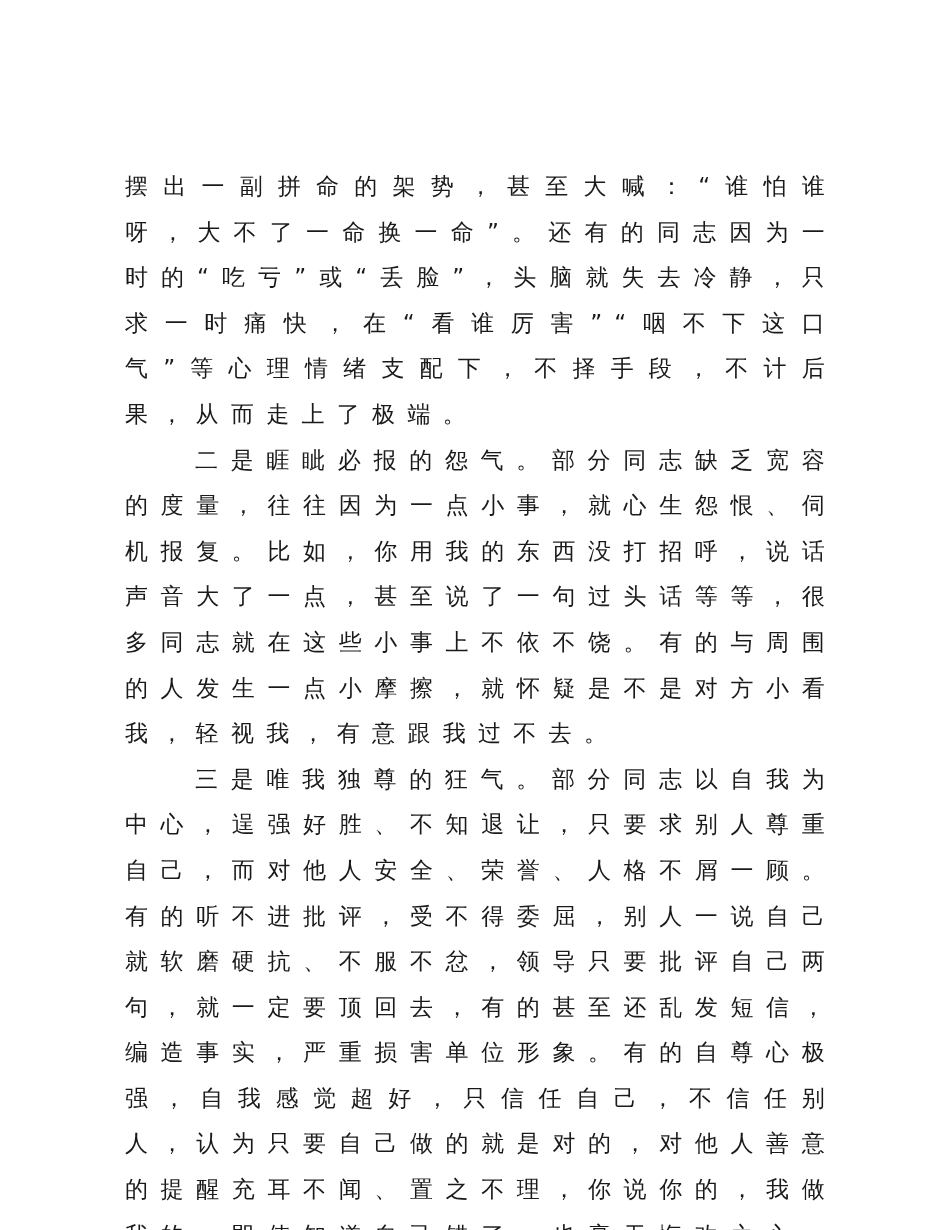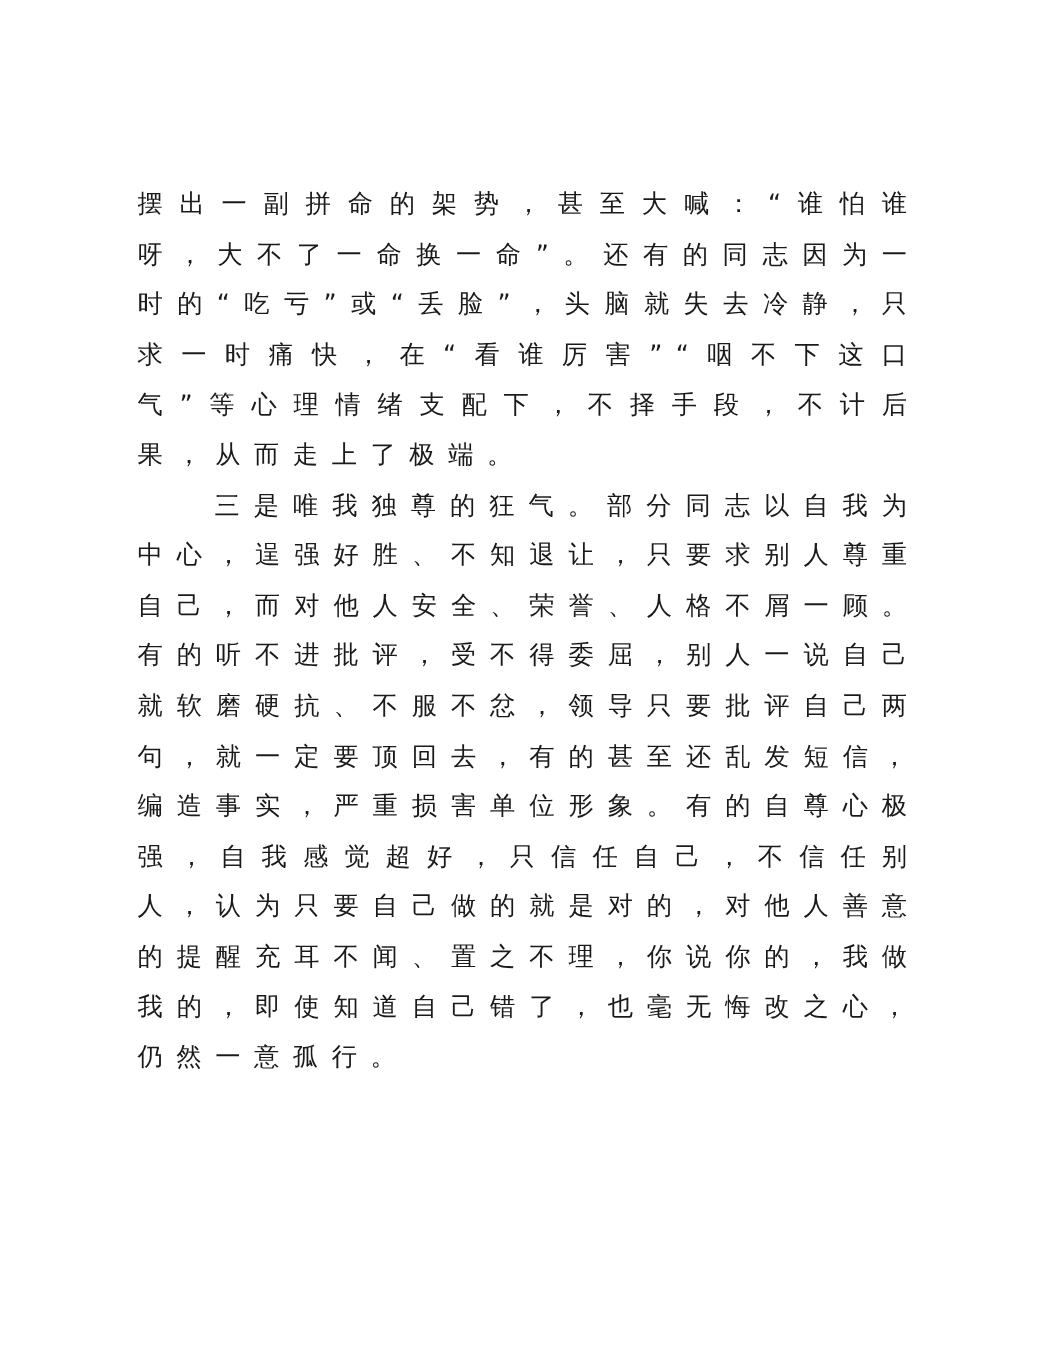--- a/index.html
+++ b/index.html
@@ -41,16 +41,17 @@
     .para.indent {
       text-indent: 70px;
     }
   </style>
 </head>
 <body>
 
 <div class="page">
   <div class="content">
     <p class="para">摆出一副拼命的架势，甚至大喊：“谁怕谁呀，大不了一命换一命”。还有的同志因为一时的“吃亏”或“丢脸”，头脑就失去冷静，只求一时痛快，在“看谁厉害”“咽不下这口气”等心理情绪支配下，不择手段，不计后果，从而走上了极端。</p>
+    <p class="para indent">二是睚眦必报的怨气。部分同志缺乏宽容的度量，往往因为一点小事，就心生怨恨、伺机报复。比如，你用我的东西没打招呼，说话声音大了一点，甚至说了一句过头话等等，很多同志就在这些小事上不依不饶。有的与周围的人发生一点小摩擦，就怀疑是不是对方小看我，轻视我，有意跟我过不去。</p>
     <p class="para indent">三是唯我独尊的狂气。部分同志以自我为中心，逞强好胜、不知退让，只要求别人尊重自己，而对他人安全、荣誉、人格不屑一顾。有的听不进批评，受不得委屈，别人一说自己就软磨硬抗、不服不忿，领导只要批评自己两句，就一定要顶回去，有的甚至还乱发短信，编造事实，严重损害单位形象。有的自尊心极强，自我感觉超好，只信任自己，不信任别人，认为只要自己做的就是对的，对他人善意的提醒充耳不闻、置之不理，你说你的，我做我的，即使知道自己错了，也毫无悔改之心，仍然一意孤行。</p>
 
   </div>
 </div>
 
 </body></html>

